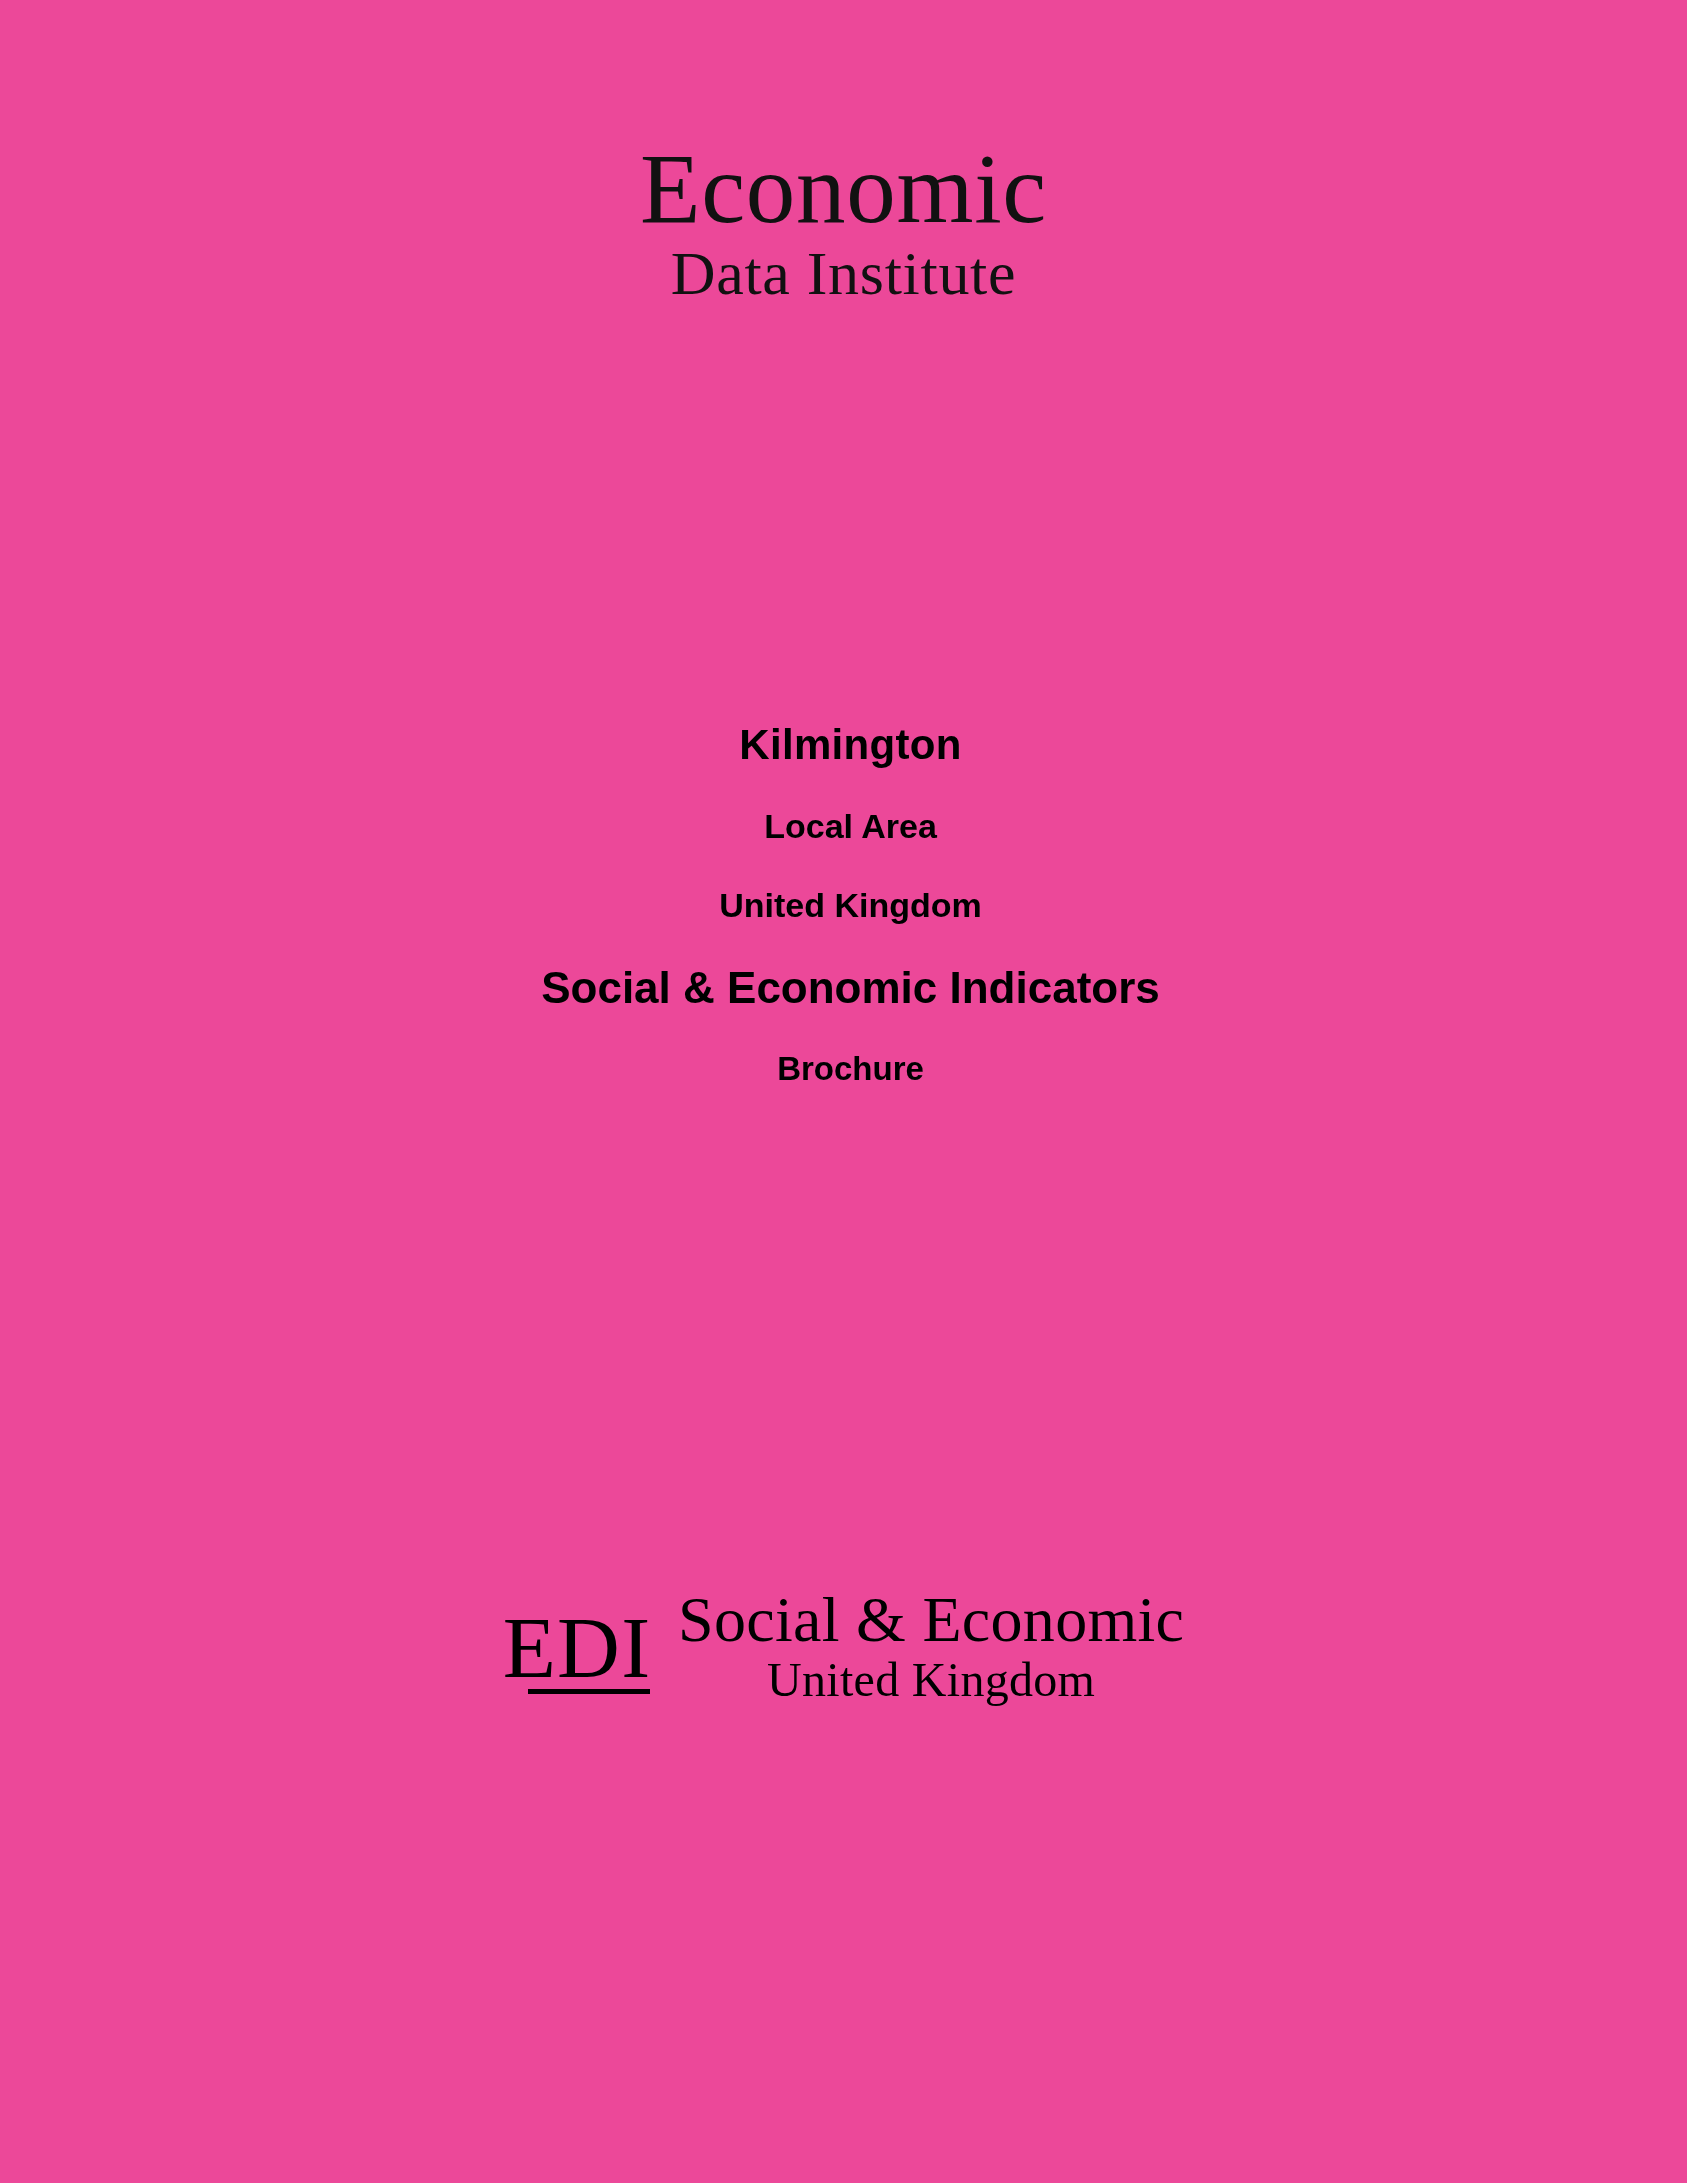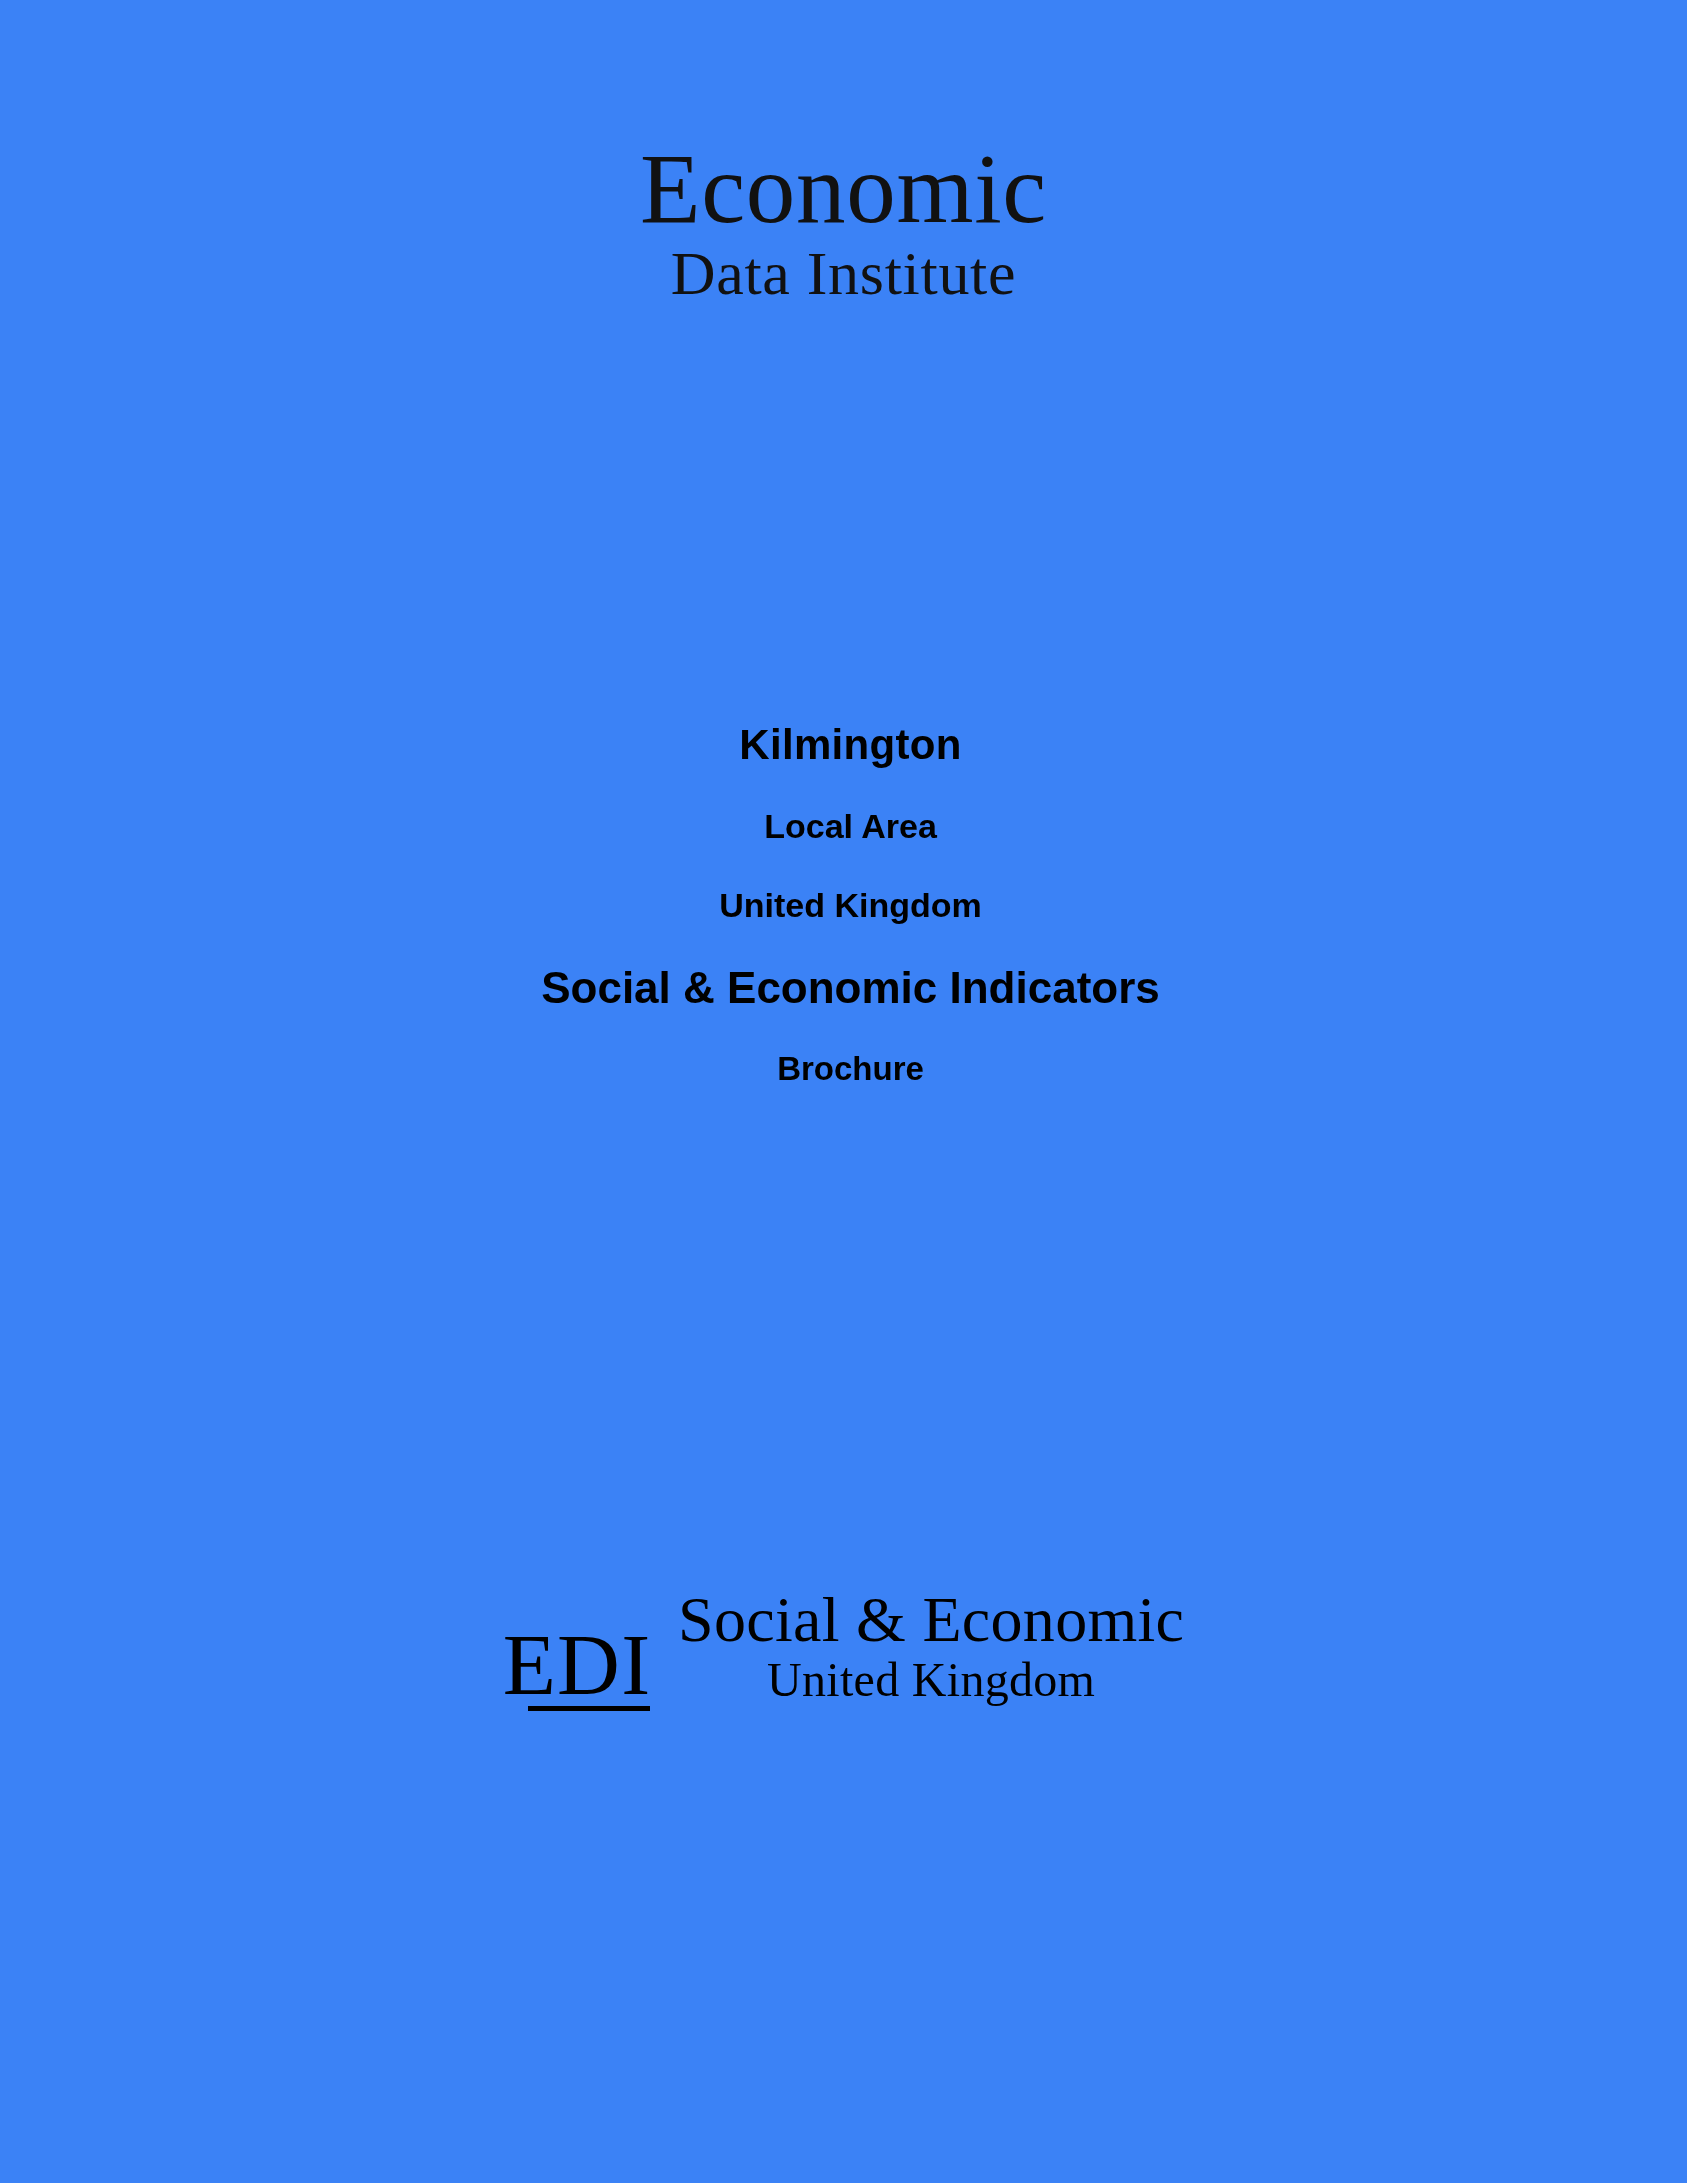--- a/index.html
+++ b/index.html
@@ -15,21 +15,21 @@
     position: relative;
     overflow: hidden;
   }
 
   .page {
     position: absolute;
     top: 0;
     left: 0;
     width: 1687px;
     height: 2183px;
-    background: #3b82f6;
+    background: #ec4899;
   }
 
   
   .masthead {
     position: absolute;
     top: 139px;
     left: 0;
     width: 1687px;
     text-align: center;
     font-family: "Liberation Serif", serif;
@@ -95,21 +95,21 @@
     font-family: "Liberation Serif", serif;
     color: #000000;
   }
   .edi-mark {
     font-size: 87px;
     letter-spacing: 1.3px;
     line-height: 1.0;
     position: relative;
     padding-bottom: 6.6px;
     margin-right: 26.5px;
-    margin-top: 33px;
+    margin-top: 16px;
   }
   .edi-mark .edi-underline {
     position: absolute;
     left: 25px;
     right: 1.3px;
     bottom: 4px;
     height: 4.6px;
     background: #000000;
   }
   .edi-words {

